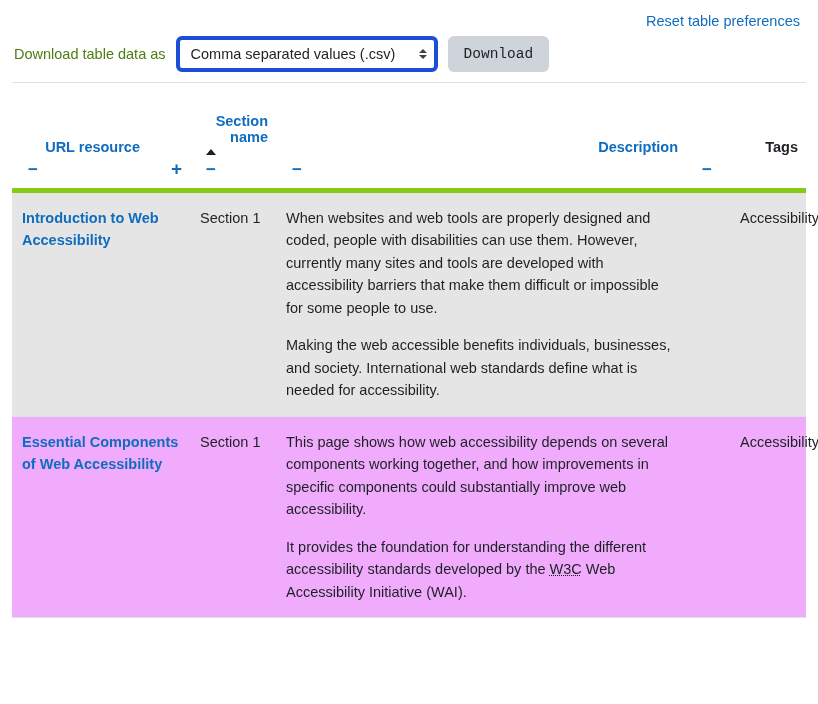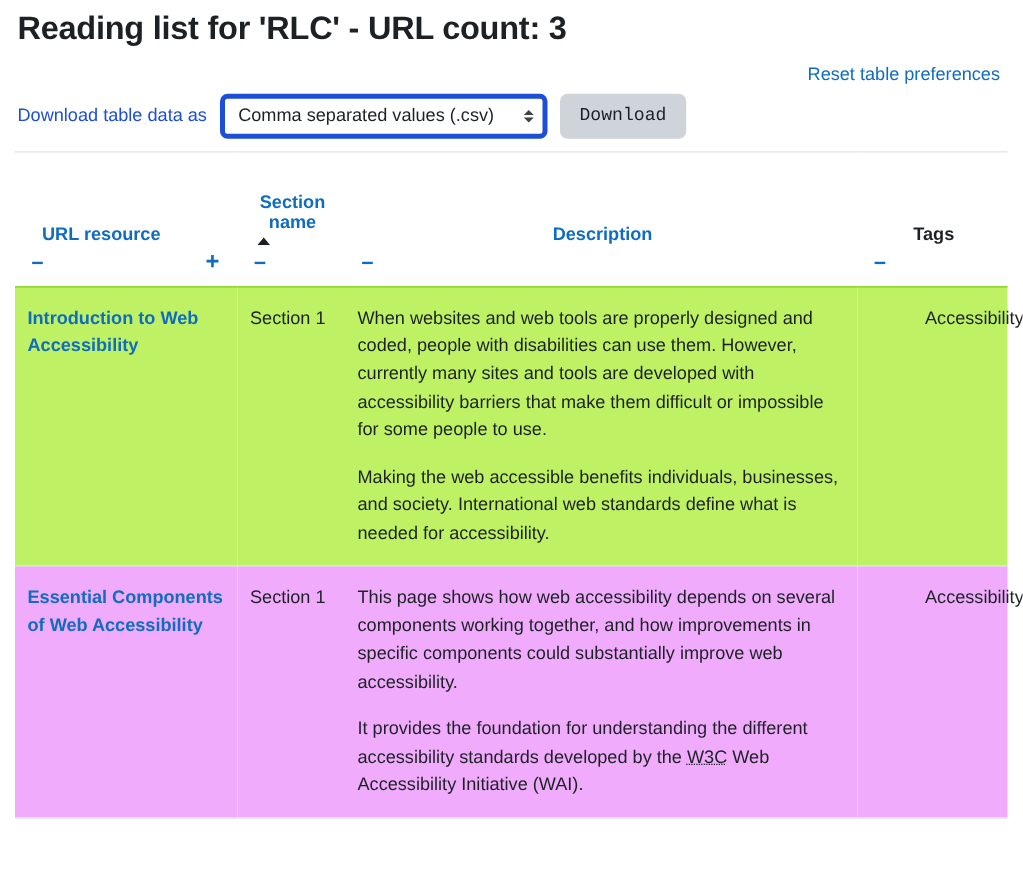--- a/index.html
+++ b/index.html
@@ -42,21 +42,21 @@
 
   
   .download-bar {
     display: flex;
     align-items: center;
     gap: 10px;
     padding: 8px 2px 10px 2px;
   }
   .download-label {
     font-size: 14.5px;
-    color: #1d4ed8;
+    color: #4d7c0f;
     white-space: nowrap;
   }
   .select-wrap {
     position: relative;
     width: 262px;
     height: 36px;
   }
   .select-box {
     width: 100%;
     height: 36px;
@@ -104,23 +104,23 @@
   }
 
   
   table.rl {
     width: 794px;
     border-collapse: collapse;
     table-layout: fixed;
   }
   table.rl thead th {
     border-top: 1px solid #dee2e6;
-    border-bottom: 1px solid #84cc16;
+    border-bottom: 5px solid #84cc16;
     vertical-align: bottom;
-    text-align: center;
+    text-align: right;
     padding: 10px 8px 10px 10px;
     font-weight: bold;
     font-size: 14.5px;
     height: 108px;
   }
   .th-link {
     color: #0f6cbf;
     font-weight: bold;
     font-size: 14.5px;
     text-decoration: none;
@@ -163,21 +163,21 @@
   .th-expand { padding-bottom: 10px; }
 
   table.rl tbody td {
     vertical-align: top;
     padding: 14px 8px 14px 10px;
     font-size: 14.5px;
     line-height: 1.55;
     color: #1d2125;
     border-bottom: 1px solid #dee2e6;
   }
-  tr.row-alt td { background: #bef264; }
+  tr.row-alt td { background: #e5e5e5; }
   tr.row-plain td { background: #f0abfc; }
 
   td.c-url { width: 210px; }
   td.c-section { width: 86px; }
   td.c-desc { width: 410px; }
   td.c-tags { width: 120px; }
 
   .res-link {
     color: #0f6cbf;
     font-weight: bold;
@@ -192,21 +192,20 @@
     text-decoration-thickness: 1px;
     cursor: help;
   }
   .tag-text { color: #1d2125; margin-left: 44px; }
 </style>
 </head>
 <body>
 
 <div class="page">
 
-  <h1 class="page-title">Reading list for 'RLC' - URL count: 3</h1>
 
   <div class="reset-row">
     <a class="link">Reset table preferences</a>
   </div>
 
   <div class="download-bar">
     <span class="download-label">Download table data as</span>
 
     <div class="select-wrap">
       <div class="select-box">Comma separated values (.csv)</div>

